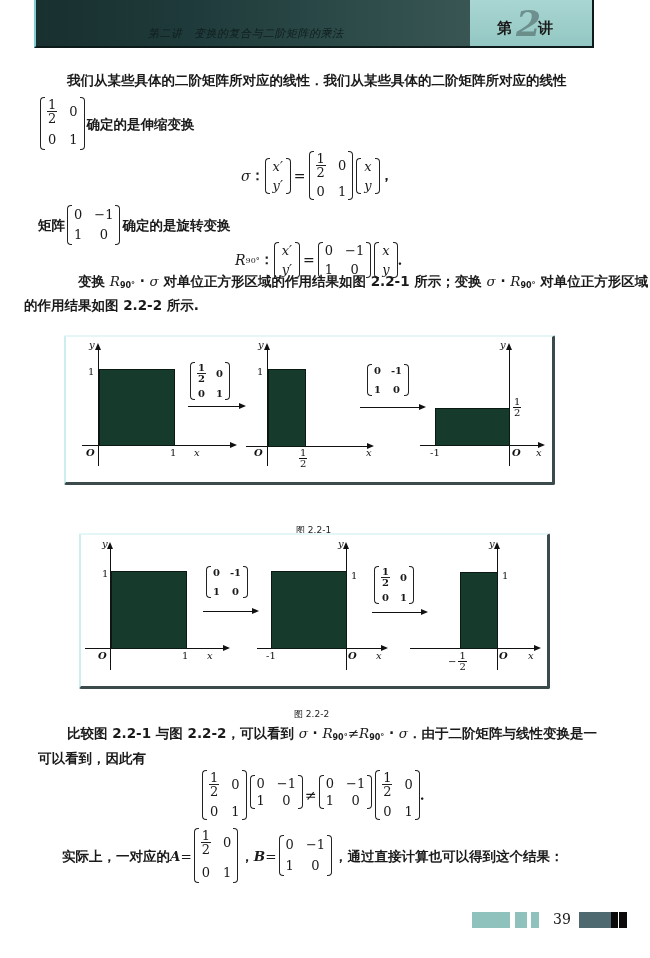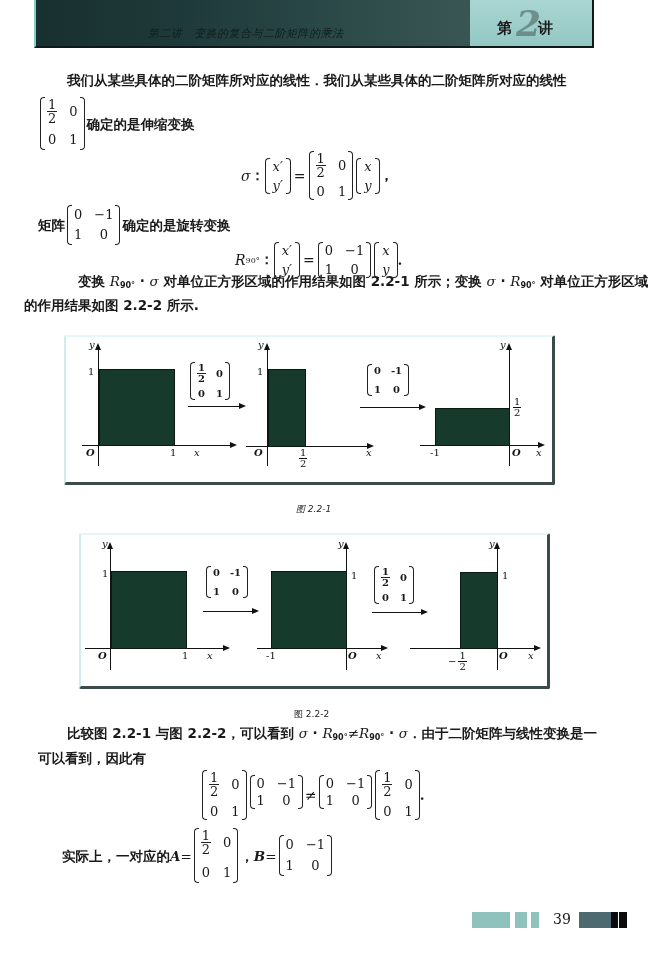--- a/index.html
+++ b/index.html
@@ -289,21 +289,21 @@
     <span class="smallfrac">
         <span class="n">1</span>
         <span>2</span>
       </span>
   </div>
   <div class="lbl" style="left:10px; top:113px;">-1</div>
   <div class="lbl it" style="left:92px; top:113px; font-weight:bold;">O</div>
   <div class="lbl it" style="left:116px; top:113px;">x</div>
 </div>
 
-<div class="abs caption" style="left:296px; top:503px;font-style:italic;">图 2.2-1</div>
+<div class="abs caption" style="left:296px; top:524px;">图 2.2-1</div>
 
 <div class="abs figbox" style="left:79px; top:533px; width:466px; height:151px;"></div>
 
 <div class="plot" style="left:79px; top:533px;">
   <div class="axis" style="left:31px; top:12px; width:1px; height:125px;"></div>
   <div class="arrowhead-up" style="left:28px; top:9px;"></div>
   <div class="axis" style="left:6px; top:115px; width:140px; height:1px;"></div>
   <div class="arrowhead-right" style="left:144px; top:112px;"></div>
   <div class="rect" style="left:32px; top:38px; width:74px; height:76px;"></div>
   <div class="lbl it" style="left:23px; top:6px;">y</div>
@@ -459,20 +459,21 @@
   <span class="mat" style="margin:0 2px;">
     <span class="br l"></span>
     <span class="mgrid" style="row-gap:3px;">
       <span>0</span>
         <span>−1</span>
       <span>1</span>
         <span>0</span>
     </span>
     <span class="br r"></span>
   </span>
+  <span>，通过直接计算也可以得到这个结果：</span>
 </div>
 
 <div class="fbar" style="left:472px; width:38px;"></div>
 <div class="fbar" style="left:515px; width:12px;"></div>
 <div class="fbar" style="left:531px; width:8px;"></div>
 <div class="abs pagenum">39</div>
 <div class="fbar dark" style="left:579px; width:32px;"></div>
 <div class="fbar black" style="left:611px; width:7px;"></div>
 <div class="fbar black" style="left:619px; width:8px;"></div>
 

